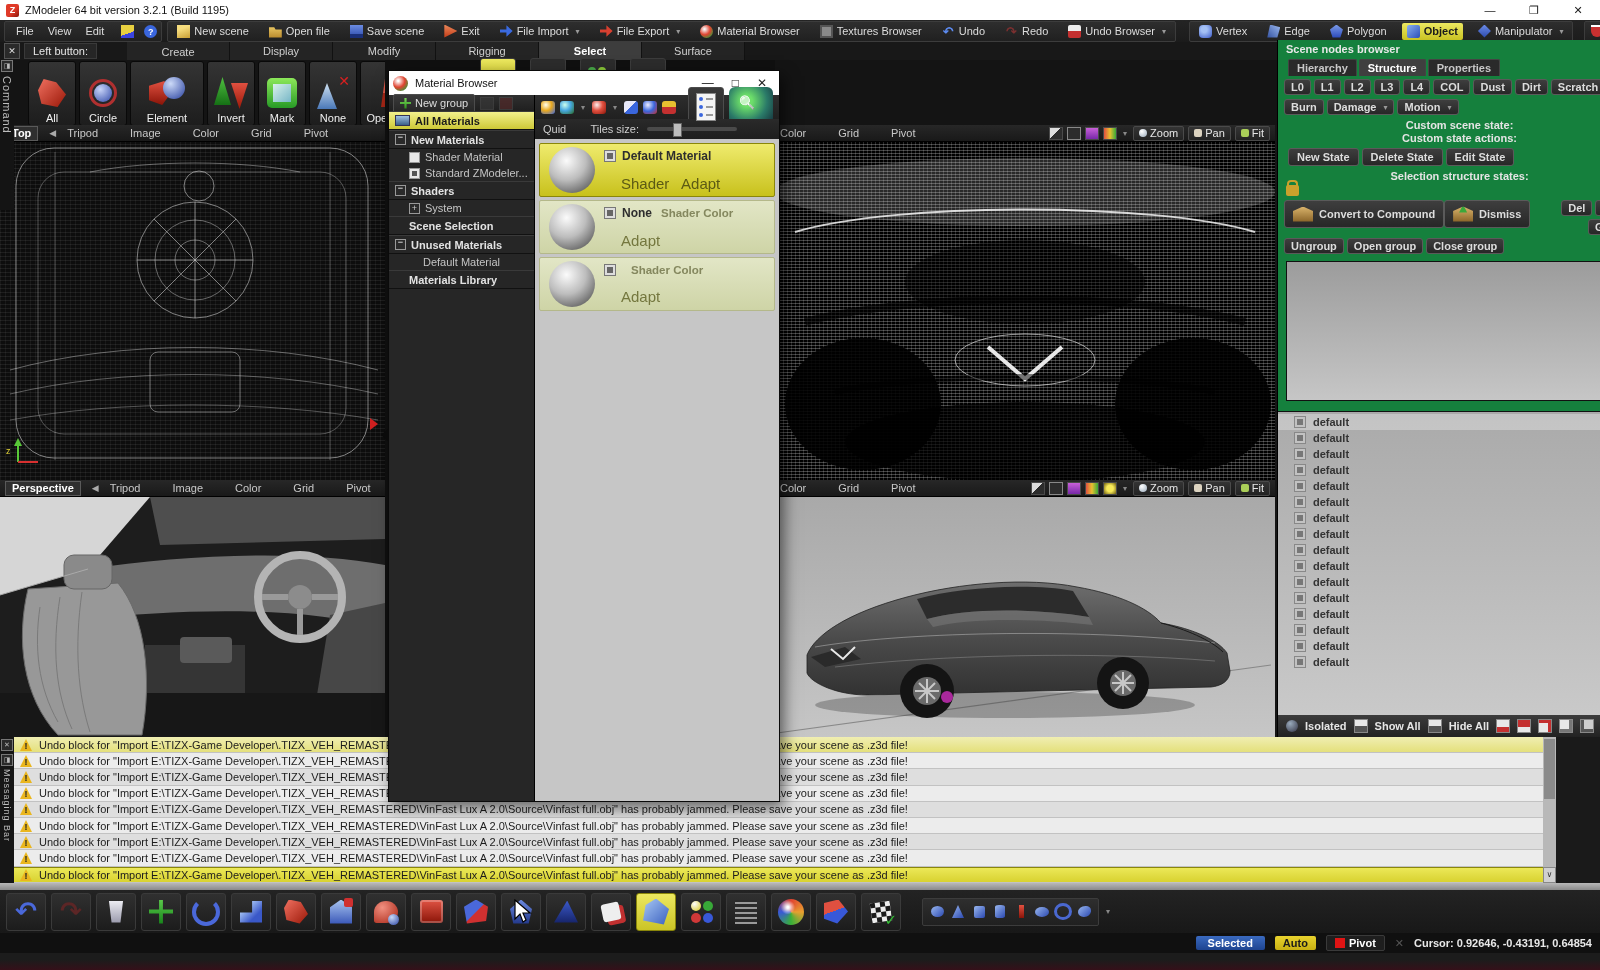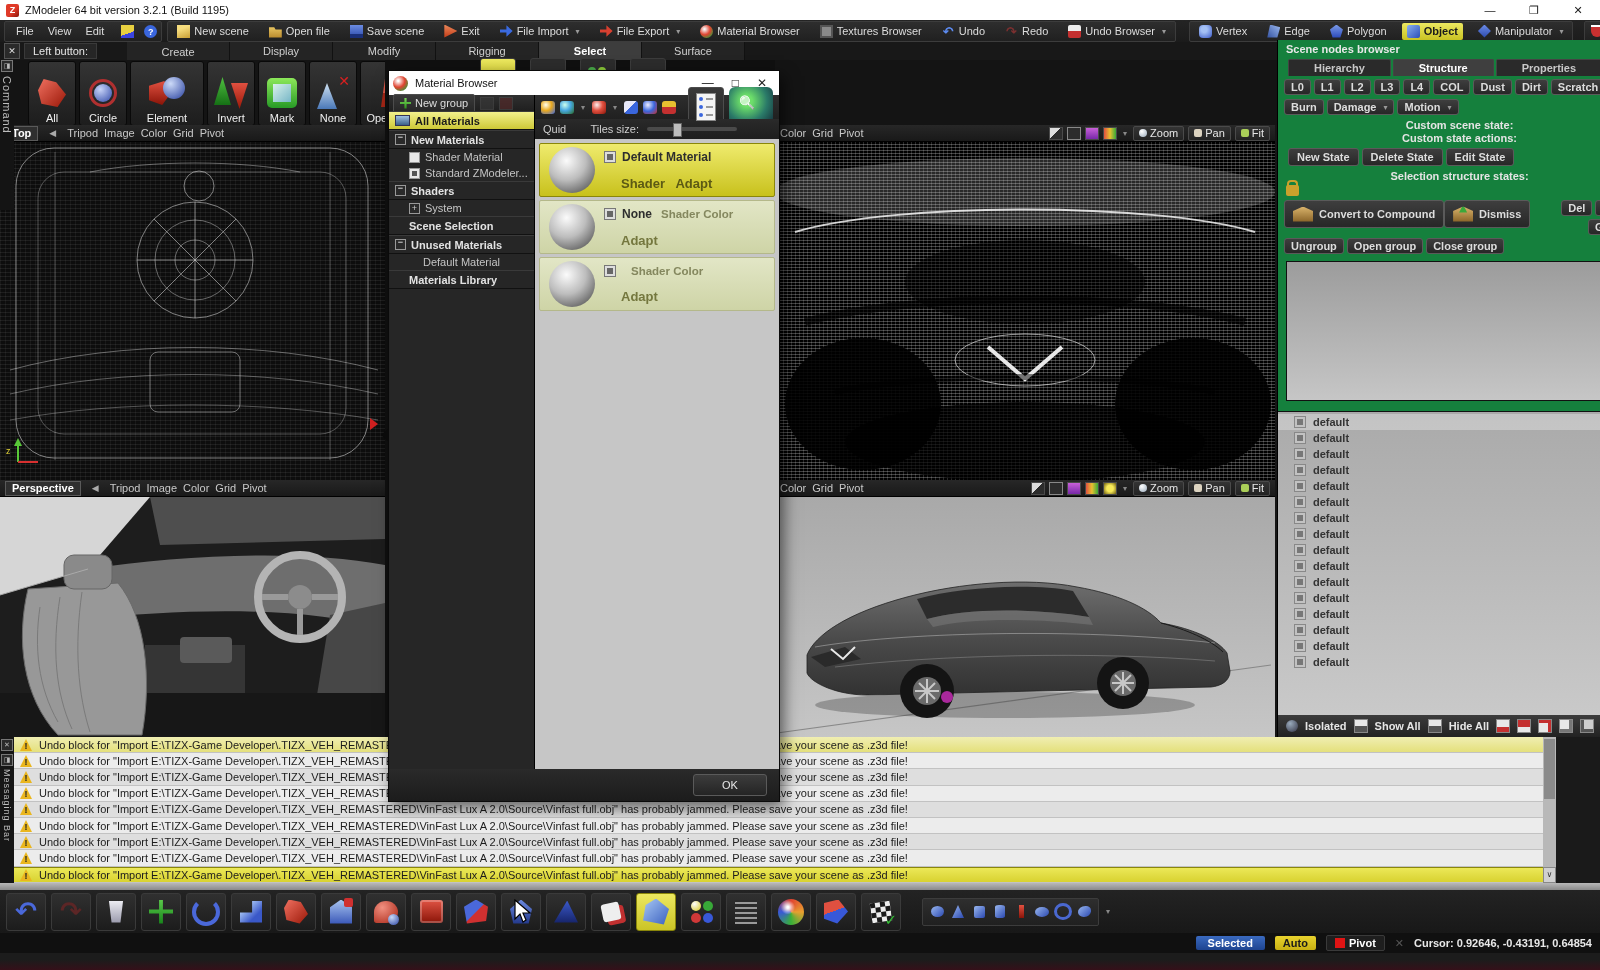--- a/index.html
+++ b/index.html
@@ -93,21 +93,21 @@
       background:linear-gradient(135deg,#ea6a58,#9a1808);clip-path:polygon(0 30%,60% 0,100% 40%,70% 100%,0 90%)}
   .ic2-sel-polyline::after{content:"";position:absolute;right:0;bottom:1px;width:17px;height:17px;border-radius:50%;
       background:radial-gradient(circle at 35% 30%,#ccdaf8,#28409e)}
 
   
   .vp{background:#0e0e0e;overflow:hidden}
   .vph{height:16px;background:linear-gradient(#272727,#191919);display:flex;align-items:center;gap:11px;
        padding:0 5px;font-size:11px;color:#c8c8c8;border-bottom:1px solid #000;position:relative;z-index:3}
   .vplabel{background:#2f2f2f;border:1px solid #5a5a5a;color:#fff;font-weight:bold;padding:0 6px;line-height:13px}
   .varr{color:#aaa;font-size:9px}
-  .vpmenu{display:flex;gap:6px}
+  .vpmenu{display:flex;gap:32px}
   .vpright{margin-left:auto;display:flex;align-items:center;gap:4px}
   .vpico{width:12px;height:11px;border:1px solid #4a4a4a;background:#2c2c2c;display:inline-block}
   .vpico.i1{background:linear-gradient(135deg,#ddd 45%,#2c2c2c 45%)}
   .vpico.i2{background:#2c2c2c;border-color:#888}
   .vpico.i3{background:linear-gradient(#c860d8,#7828a8)}
   .vpico.i4{background:linear-gradient(90deg,#e05040,#e8c030,#38a838)}
   .vpico.i5{background:radial-gradient(circle,#f6e858 40%,#6a5a10)}
   .vpbtn{display:flex;align-items:center;gap:3px;background:linear-gradient(#343434,#222);border:1px solid #4a4a4a;
          border-radius:2px;padding:0 5px;height:13px;color:#e6e6e6}
   .dotico{width:8px;height:8px;border-radius:50%;display:inline-block}
@@ -182,21 +182,21 @@
   .tile{height:52px;margin:3px 4px;background:linear-gradient(#e2e6c6,#ced4a6);border:1px solid #b4b88a;
         display:flex;align-items:center;border-radius:2px}
   .tile.sel{background:linear-gradient(#efeb6e,#c8c11c);border-color:#8a860a}
   .sphere{width:46px;height:46px;border-radius:50%;margin:2px 9px;flex:none;
           background:radial-gradient(circle at 38% 30%,#fbfbfb,#bdbdbd 45%,#6a6a6a 80%,#474747)}
   .trow1{display:flex;align-items:center}
   .cbx{width:10px;height:10px;border:1px solid #777;background:#ddd;display:inline-block;margin-right:6px;position:relative;flex:none}
   .cbx::before{content:"";position:absolute;inset:2px;background:#666}
   .tname{font-weight:bold;color:#2e2e2e;font-size:12px;white-space:pre}
   .tsub{color:#84875e;font-size:11.5px;margin-left:9px;font-weight:bold}
-  .trow2{white-space:pre;color:#74773e;font-size:13px;margin-top:12px;padding-left:17px;font-weight:bold}
+  .trow2{white-space:pre;color:#74773e;font-size:15px;margin-top:12px;padding-left:17px;font-weight:normal}
   .tile.sel .trow2{color:#5c5a14}
   .dlg-foot{height:32px;background:linear-gradient(#2a2a2a,#1c1c1c);display:flex;align-items:center;justify-content:flex-end;
             padding-right:12px;flex:none}
   .okbtn{width:72px;height:20px;background:linear-gradient(#3c3c3c,#242424);border:1px solid #5a5a5a;border-radius:3px;
          color:#e6e6e6;text-align:center;line-height:20px}
   .split-arrow{position:absolute;left:-8px;top:358px;width:0;height:0;border-top:6px solid transparent;
                border-bottom:6px solid transparent;border-right:7px solid #0a0a0a}
 
   
   .hiddenbar{left:480px;top:58px;height:24px;display:flex;gap:14px;z-index:4}
@@ -204,21 +204,21 @@
   .hbtn.yel{background:linear-gradient(#ece860,#c9c222)}
   .hbtn.balls{background:#2c2c2c;position:relative}
   .hbtn.balls::before{content:"";position:absolute;left:7px;top:8px;width:8px;height:8px;border-radius:50%;background:#48a848;box-shadow:10px 0 0 #8ac838}
 
   
   .snb{left:1277px;top:40px;width:364px;height:697px;background:#15803d;border-left:1px solid #000;
        display:flex;flex-direction:column;box-sizing:border-box}
   .snb-head{height:18px;display:flex;align-items:center;padding:0 8px;color:#e8e8e8;font-weight:bold}
   .snb-head .hctl{margin-left:auto;display:flex;gap:3px}
   .snb-tabs{display:flex;gap:2px;padding:1px 6px 0 10px}
-  .snb-tab{padding:2px 25px;background:#2a2a2a;border:1px solid #444;border-bottom:none;color:#c8c8c8;font-weight:bold;border-radius:2px 2px 0 0}
+  .snb-tab{padding:2px 8px;background:#2a2a2a;border:1px solid #444;border-bottom:none;color:#c8c8c8;font-weight:bold;border-radius:2px 2px 0 0}
   .snb-tab.active{background:#3f3f3f;color:#fff}
   .btnrow{display:flex;gap:3px;padding:3px 6px 1px;flex-wrap:nowrap}
   .btn{background:linear-gradient(#3e3e3e,#272727);border:1px solid #5a5a5a;border-radius:3px;color:#ddd;
        padding:1px 6px;font-size:11px;display:inline-flex;align-items:center;gap:4px;white-space:nowrap;font-weight:bold}
   .centerlbl{text-align:center;color:#e4e4e4;font-weight:bold;padding:3px 0 1px}
   .lockico{width:13px;height:11px;margin:2px 0 0 8px;background:#caa12c;border-radius:2px;position:relative}
   .lockico::before{content:"";position:absolute;left:1px;top:-5px;width:7px;height:6px;border:2px solid #caa12c;border-bottom:none;border-radius:4px 4px 0 0}
   .cmprow{display:flex;gap:0;padding:4px 6px 0;align-items:flex-start}
   .bigact{height:26px;display:inline-flex;align-items:center;gap:6px;padding:0 8px}
   .boxico{width:20px;height:15px;background:linear-gradient(#d8b26a,#8a6428);clip-path:polygon(0 30%,50% 0,100% 30%,100% 100%,0 100%);position:relative}
@@ -848,23 +848,20 @@
                 <span class="cbx"></span>
                 <span class="tname"></span>
                 <span class="tsub">Shader Color</span>
               </div>
               <div class="trow2">Adapt</div>
             </div>
           </div>
         </div>
     </div>
   </div>
-  <div class="dlg-foot">
-    <span class="okbtn">OK</span>
-  </div>
 </div>
 
 <div class="abs snb">
   <div class="snb-head">
     <span>Scene nodes browser</span>
     <span class="hctl">
       <span class="pin">◨</span>
       <span class="pin">✕</span>
     </span>
   </div>

